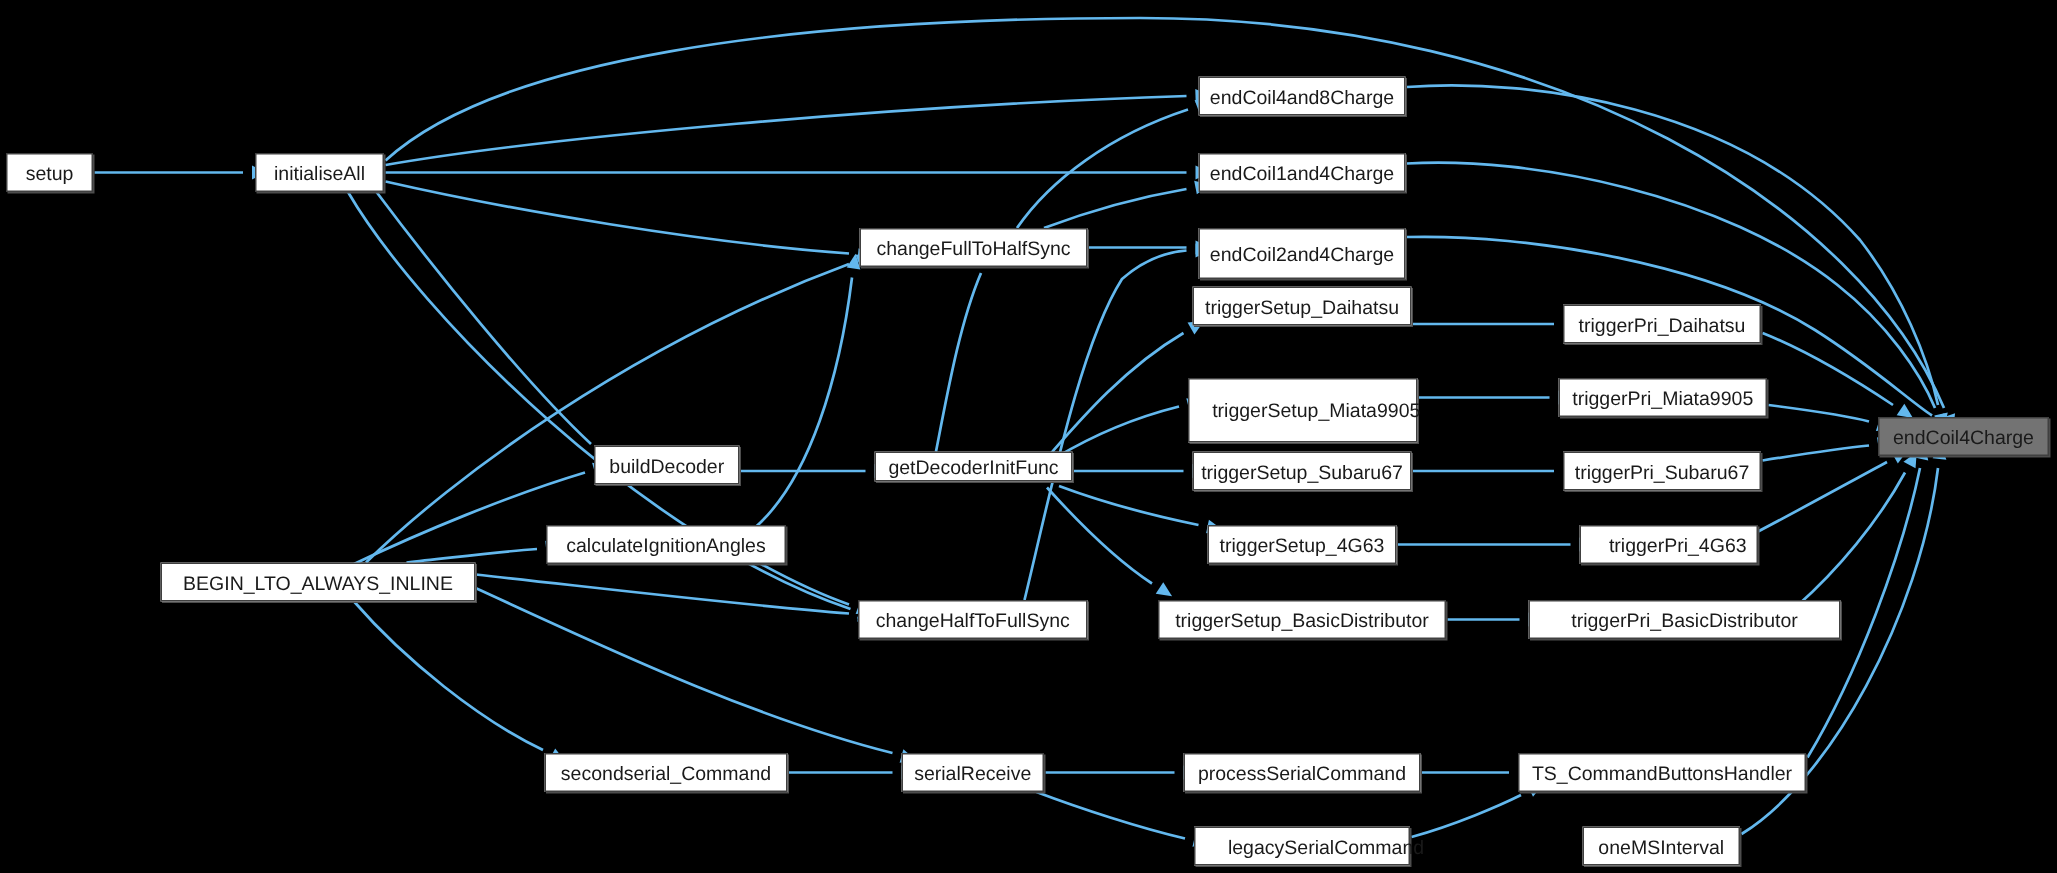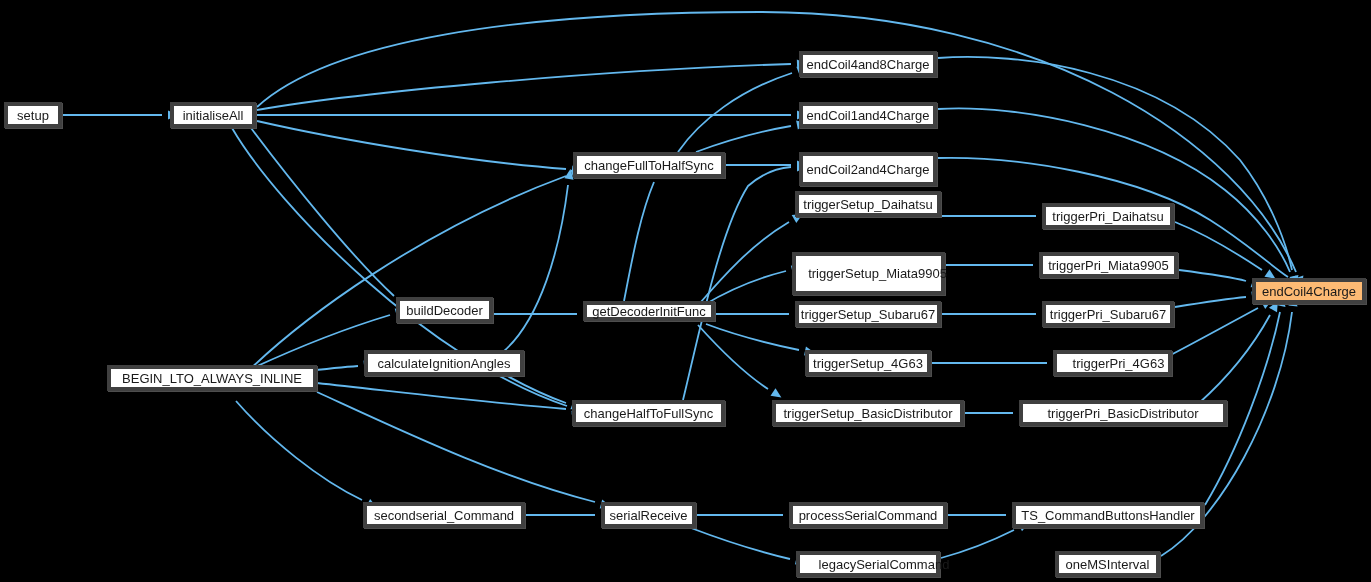--- a/index.html
+++ b/index.html
@@ -23,34 +23,34 @@
     position: absolute;
     left: 0;
     top: 0;
     width: 1371px;
     height: 582px;
   }
   .node {
     position: absolute;
     box-sizing: border-box;
     background: #ffffff;
-    border: 4px solid #404040;
+    border: 1px solid #404040;
     box-shadow: 1px 1px 0 0 #4d4d4d;
     display: flex;
     align-items: center;
     justify-content: center;
     font-family: "Liberation Sans", sans-serif;
     font-size: 13px;
     line-height: 1;
     color: #1a1a1a;
     white-space: nowrap;
     z-index: 5;
   }
   .node.highlight {
-    background: #fdba74;
+    background: #737373;
   }
   .node-label {
     pointer-events: none;
   }
 </style>
 </head>
 <body>
 
 <div id="graph-root">
   <svg id="edge-layer" viewBox="0 0 1371 582">
@@ -147,21 +147,21 @@
       <path d="M 1161,556 C 1220,520 1280,410 1292,312" fill="none" stroke="#63b8ee" stroke-width="1.8"></path>
       <polygon points="0,-4.6 10,0 0,4.6" fill="#63b8ee" transform="translate(1293,306) rotate(-84)"></polygon>
     </svg>
   <div id="node-layer">
       <div class="node" style="left: 4px; top: 102px; width: 58px; height: 26px;">
         <span class="node-label">setup</span>
       </div>
       <div class="node" style="left: 170px; top: 102px; width: 86px; height: 26px;">
         <span class="node-label">initialiseAll</span>
       </div>
-      <div class="node" style="left: 107px; top: 365px; width: 210px; height: 26px;">
+      <div class="node" style="left: 107px; top: 375px; width: 210px; height: 26px;">
         <span class="node-label">BEGIN_LTO_ALWAYS_INLINE</span>
       </div>
       <div class="node" style="left: 396px; top: 297px; width: 97px; height: 26px;">
         <span class="node-label">buildDecoder</span>
       </div>
       <div class="node" style="left: 364px; top: 350px; width: 160px; height: 26px;">
         <span class="node-label">calculateIgnitionAngles</span>
       </div>
       <div class="node" style="left: 363px; top: 502px; width: 162px; height: 26px;">
         <span class="node-label">secondserial_Command</span>

